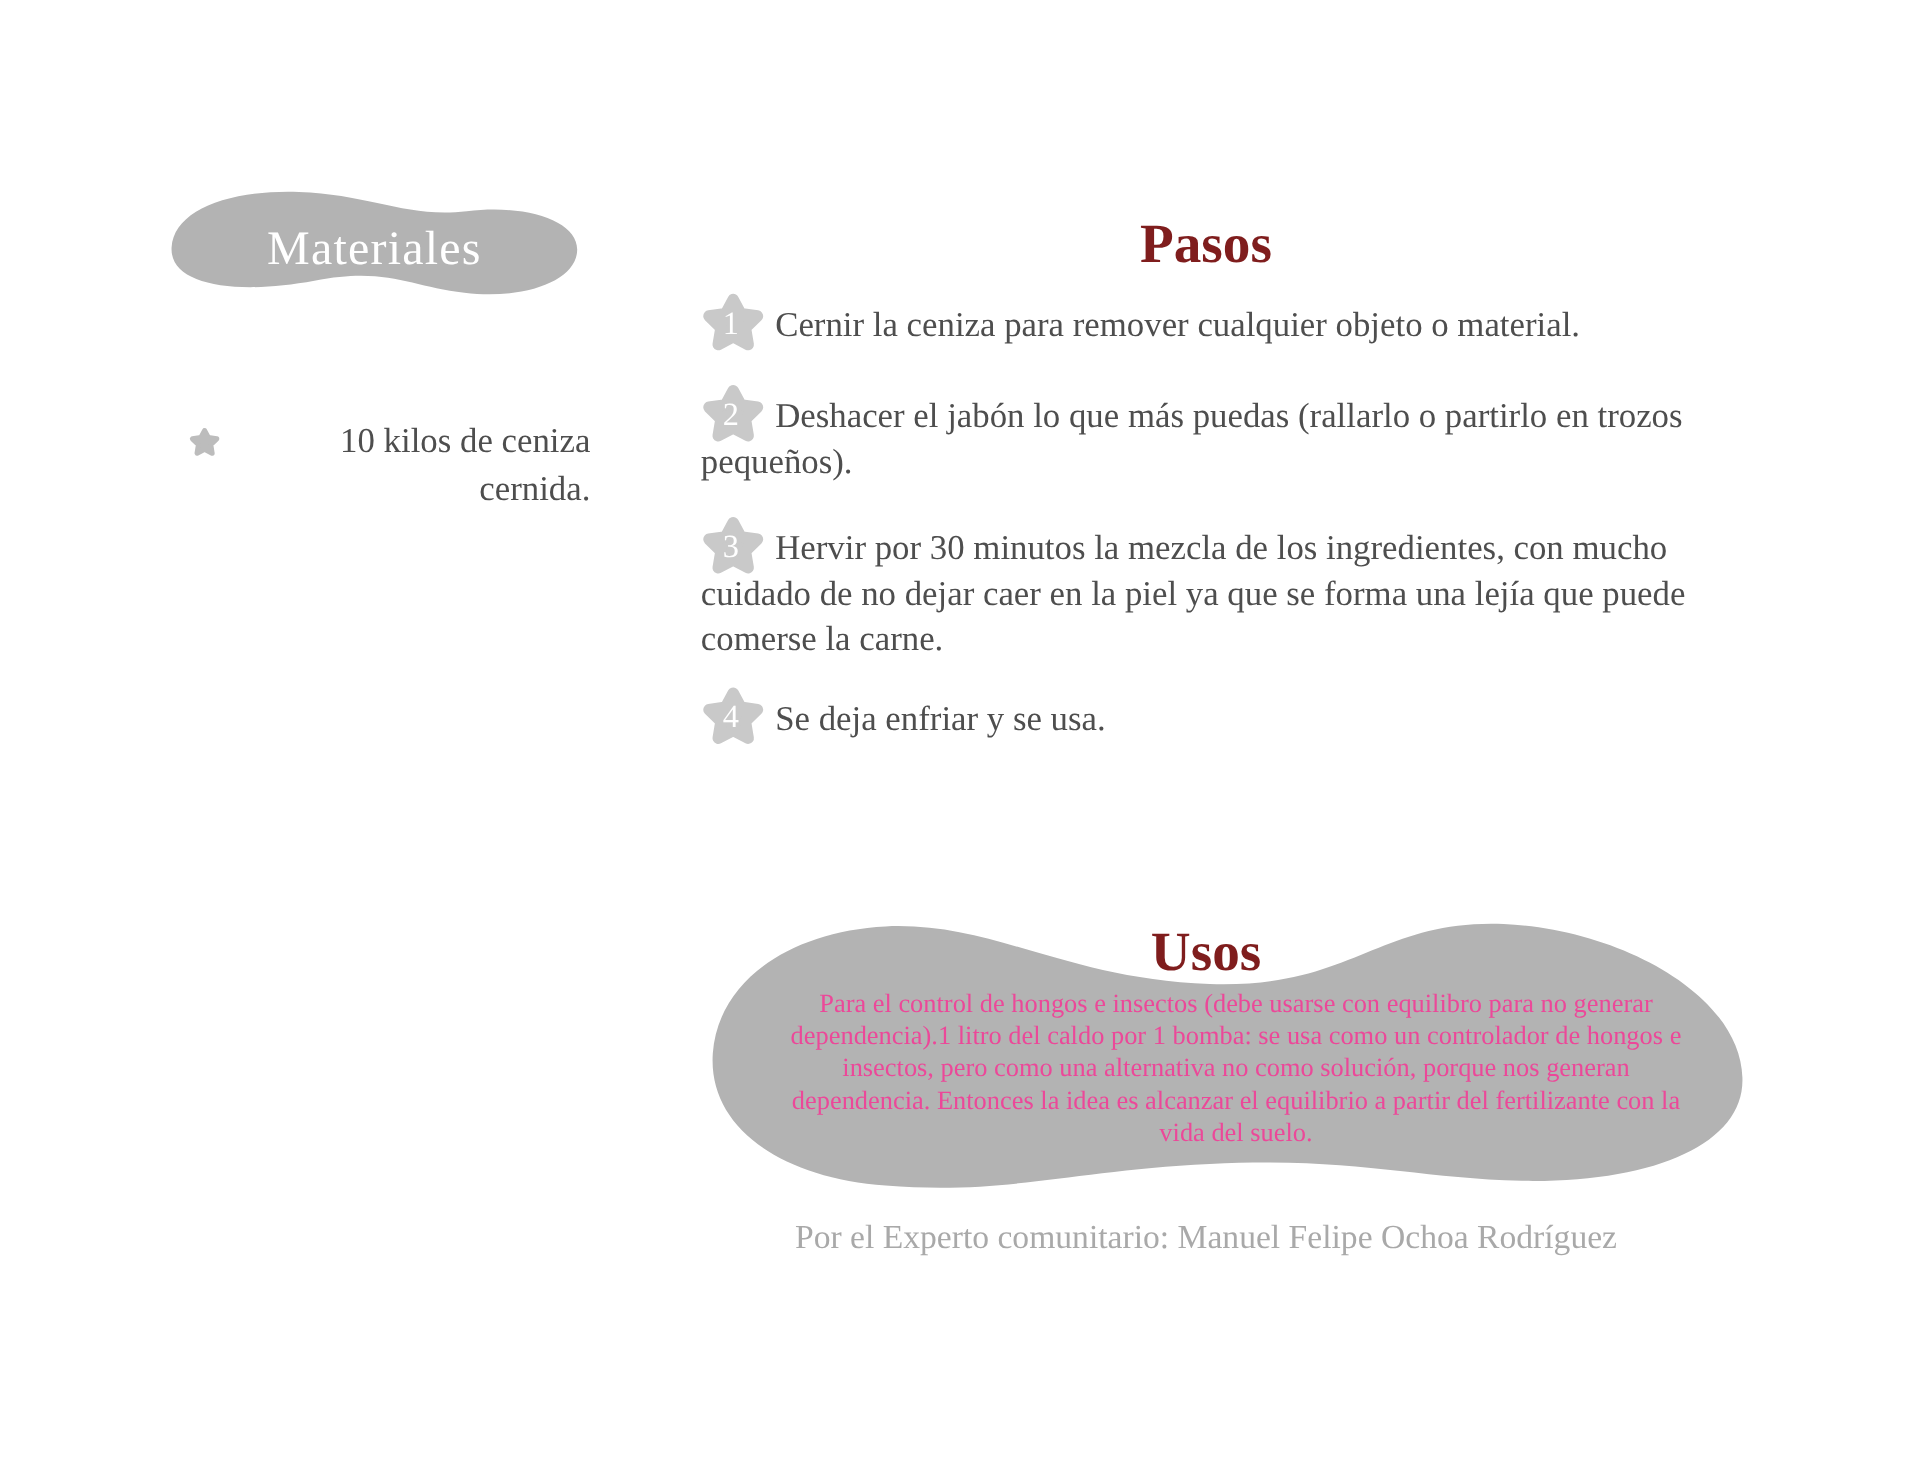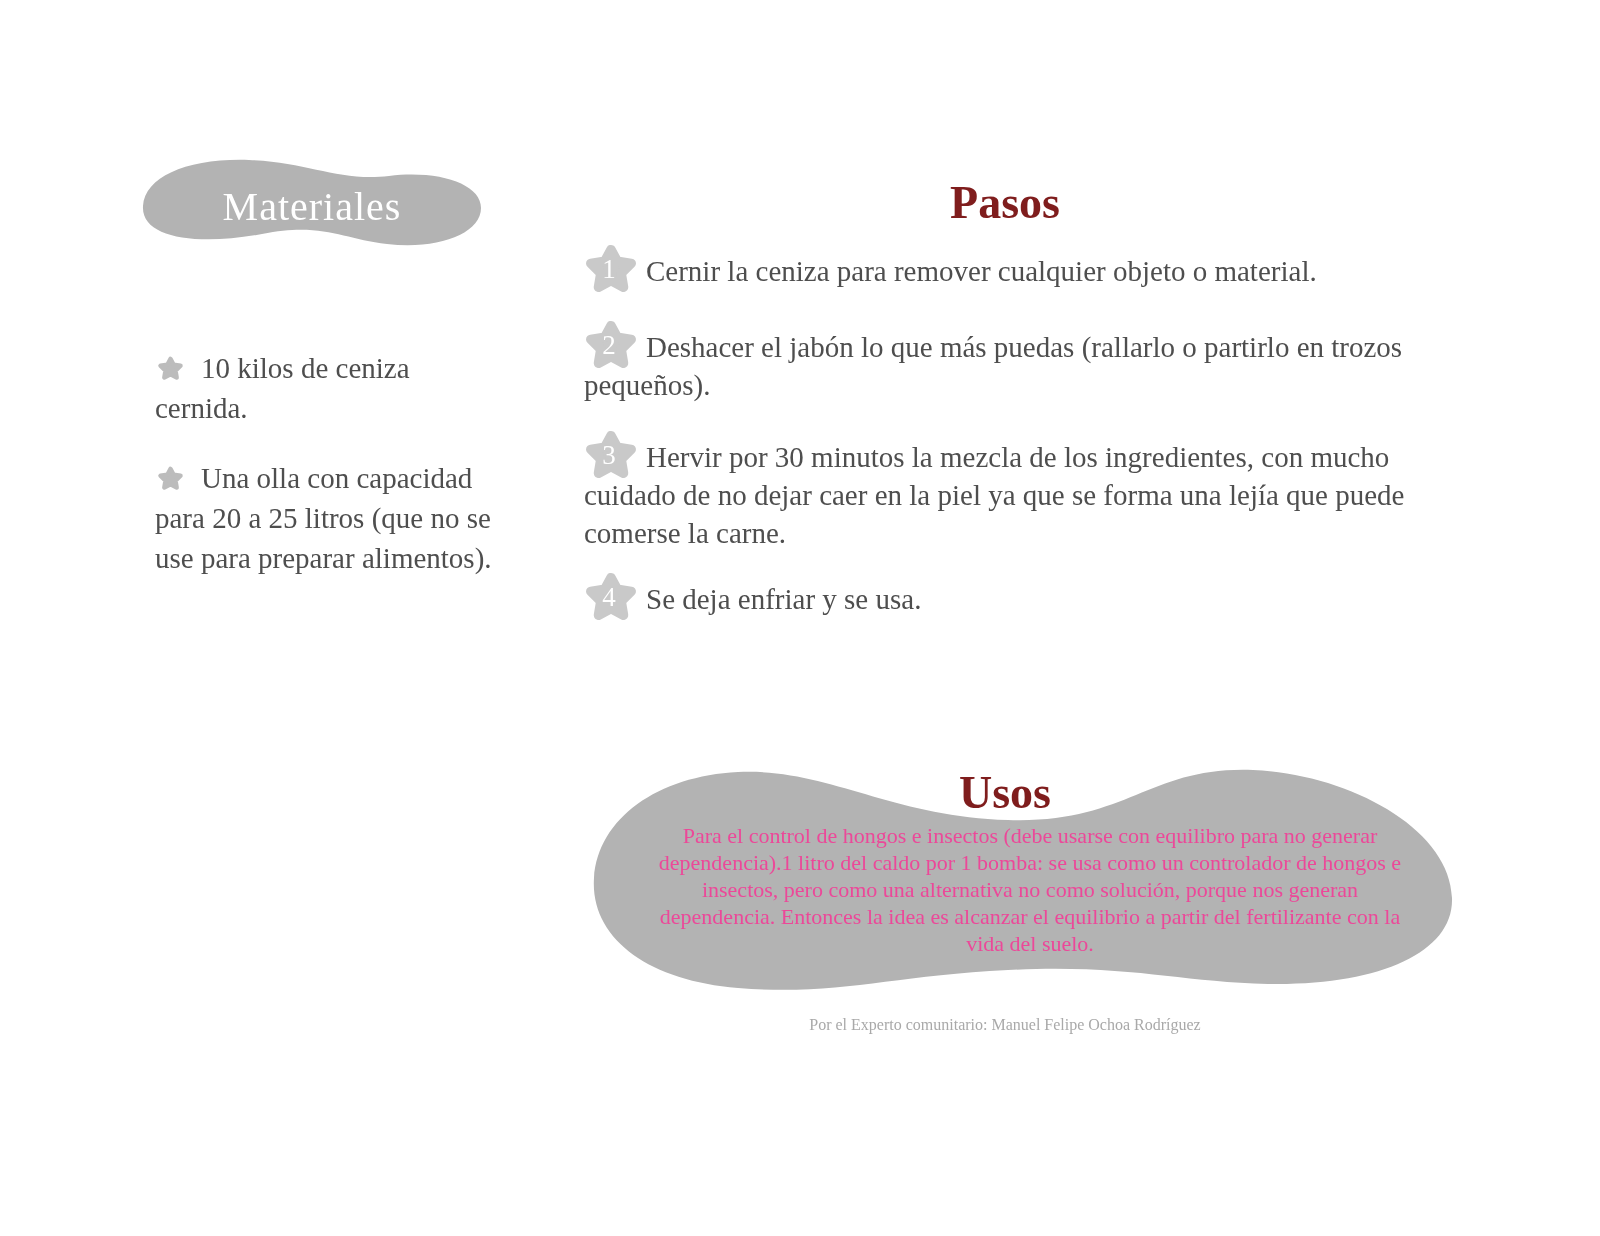--- a/index.html
+++ b/index.html
@@ -19,21 +19,21 @@
     position:absolute;left:0;top:0;width:100%;height:100%;
     display:flex;align-items:center;justify-content:center;
     color:#ffffff;font-size:40px;font-weight:500;letter-spacing:1px;
     margin:0;
   }
   .materials-list{
     position:absolute;left:137px;top:348px;width:355px;
     list-style:none;margin:0;padding:0;
     color:#4e4e4e;font-size:29px;line-height:40px;
   }
-  .materials-list li{position:relative;margin:0 0 30px 18px;}
+  .materials-list li{position:relative;margin:0 0 30px 18px;text-align:right;}
   .materials-list li p{margin:0;text-indent:46px;}
   .bullet-star{position:absolute;left:2px;top:7px;width:27px;height:27px;}
 
   
   .steps-title,.uses-title{
     position:absolute;left:560px;width:890px;text-align:center;
     color:#7f1d1d;font-size:46px;font-weight:700;margin:0;
   }
   .steps-title{top:176px;}
   .step{position:absolute;left:584px;width:880px;color:#4e4e4e;font-size:29px;line-height:38px;}
@@ -53,21 +53,21 @@
   .uses-title{top:766px;z-index:2;}
   .uses-text{
     position:absolute;left:650px;top:822px;width:760px;z-index:1;
     color:#ec4899;font-size:22px;line-height:27px;text-align:center;
     font-weight:500;margin:0;
   }
 
   
   .attribution{
     position:absolute;left:560px;top:1016px;width:890px;text-align:center;
-    color:#a9a9a9;font-size:16px;margin:0;
+    color:#a9a9a9;font-size:28px;margin:0;
   }
 </style>
 </head>
 <body>
 
 <div class="page">
 
   <section>
     <div class="materials-blob">
       <svg width="350" height="112" viewBox="0 0 350 112" aria-hidden="true">
@@ -75,26 +75,20 @@
       </svg>
       <h2 class="materials-title">Materiales</h2>
     </div>
 
     <ul class="materials-list">
       <li>
         <svg class="bullet-star" viewBox="0 0 56 56" aria-hidden="true">
           <polygon fill="#bcbcbc" stroke="#bcbcbc" stroke-width="9" stroke-linejoin="round" points="28,8 34.5,20.1 48.9,22.2 38.5,32.4 40.9,46.8 28,40 15.1,46.8 17.5,32.4 7.1,22.2 21.5,20.1"></polygon>
         </svg>
         <p>10 kilos de ceniza cernida.</p>
-      </li>
-      <li>
-        <svg class="bullet-star" viewBox="0 0 56 56" aria-hidden="true">
-          <polygon fill="#bcbcbc" stroke="#bcbcbc" stroke-width="9" stroke-linejoin="round" points="28,8 34.5,20.1 48.9,22.2 38.5,32.4 40.9,46.8 28,40 15.1,46.8 17.5,32.4 7.1,22.2 21.5,20.1"></polygon>
-        </svg>
-        <p>Una olla con capacidad para 20 a 25 litros (que no se use para preparar alimentos).</p>
       </li>
     </ul>
   </section>
 
   <section>
     <h1 class="steps-title">Pasos</h1>
 
     <div class="step step-1">
       <svg class="step-star" viewBox="0 0 56 56" aria-hidden="true">
         <polygon fill="#c9c9c9" stroke="#c9c9c9" stroke-width="10" stroke-linejoin="round" points="28,8 34.5,20.1 48.9,22.2 38.5,32.4 40.9,46.8 28,40 15.1,46.8 17.5,32.4 7.1,22.2 21.5,20.1"></polygon>

